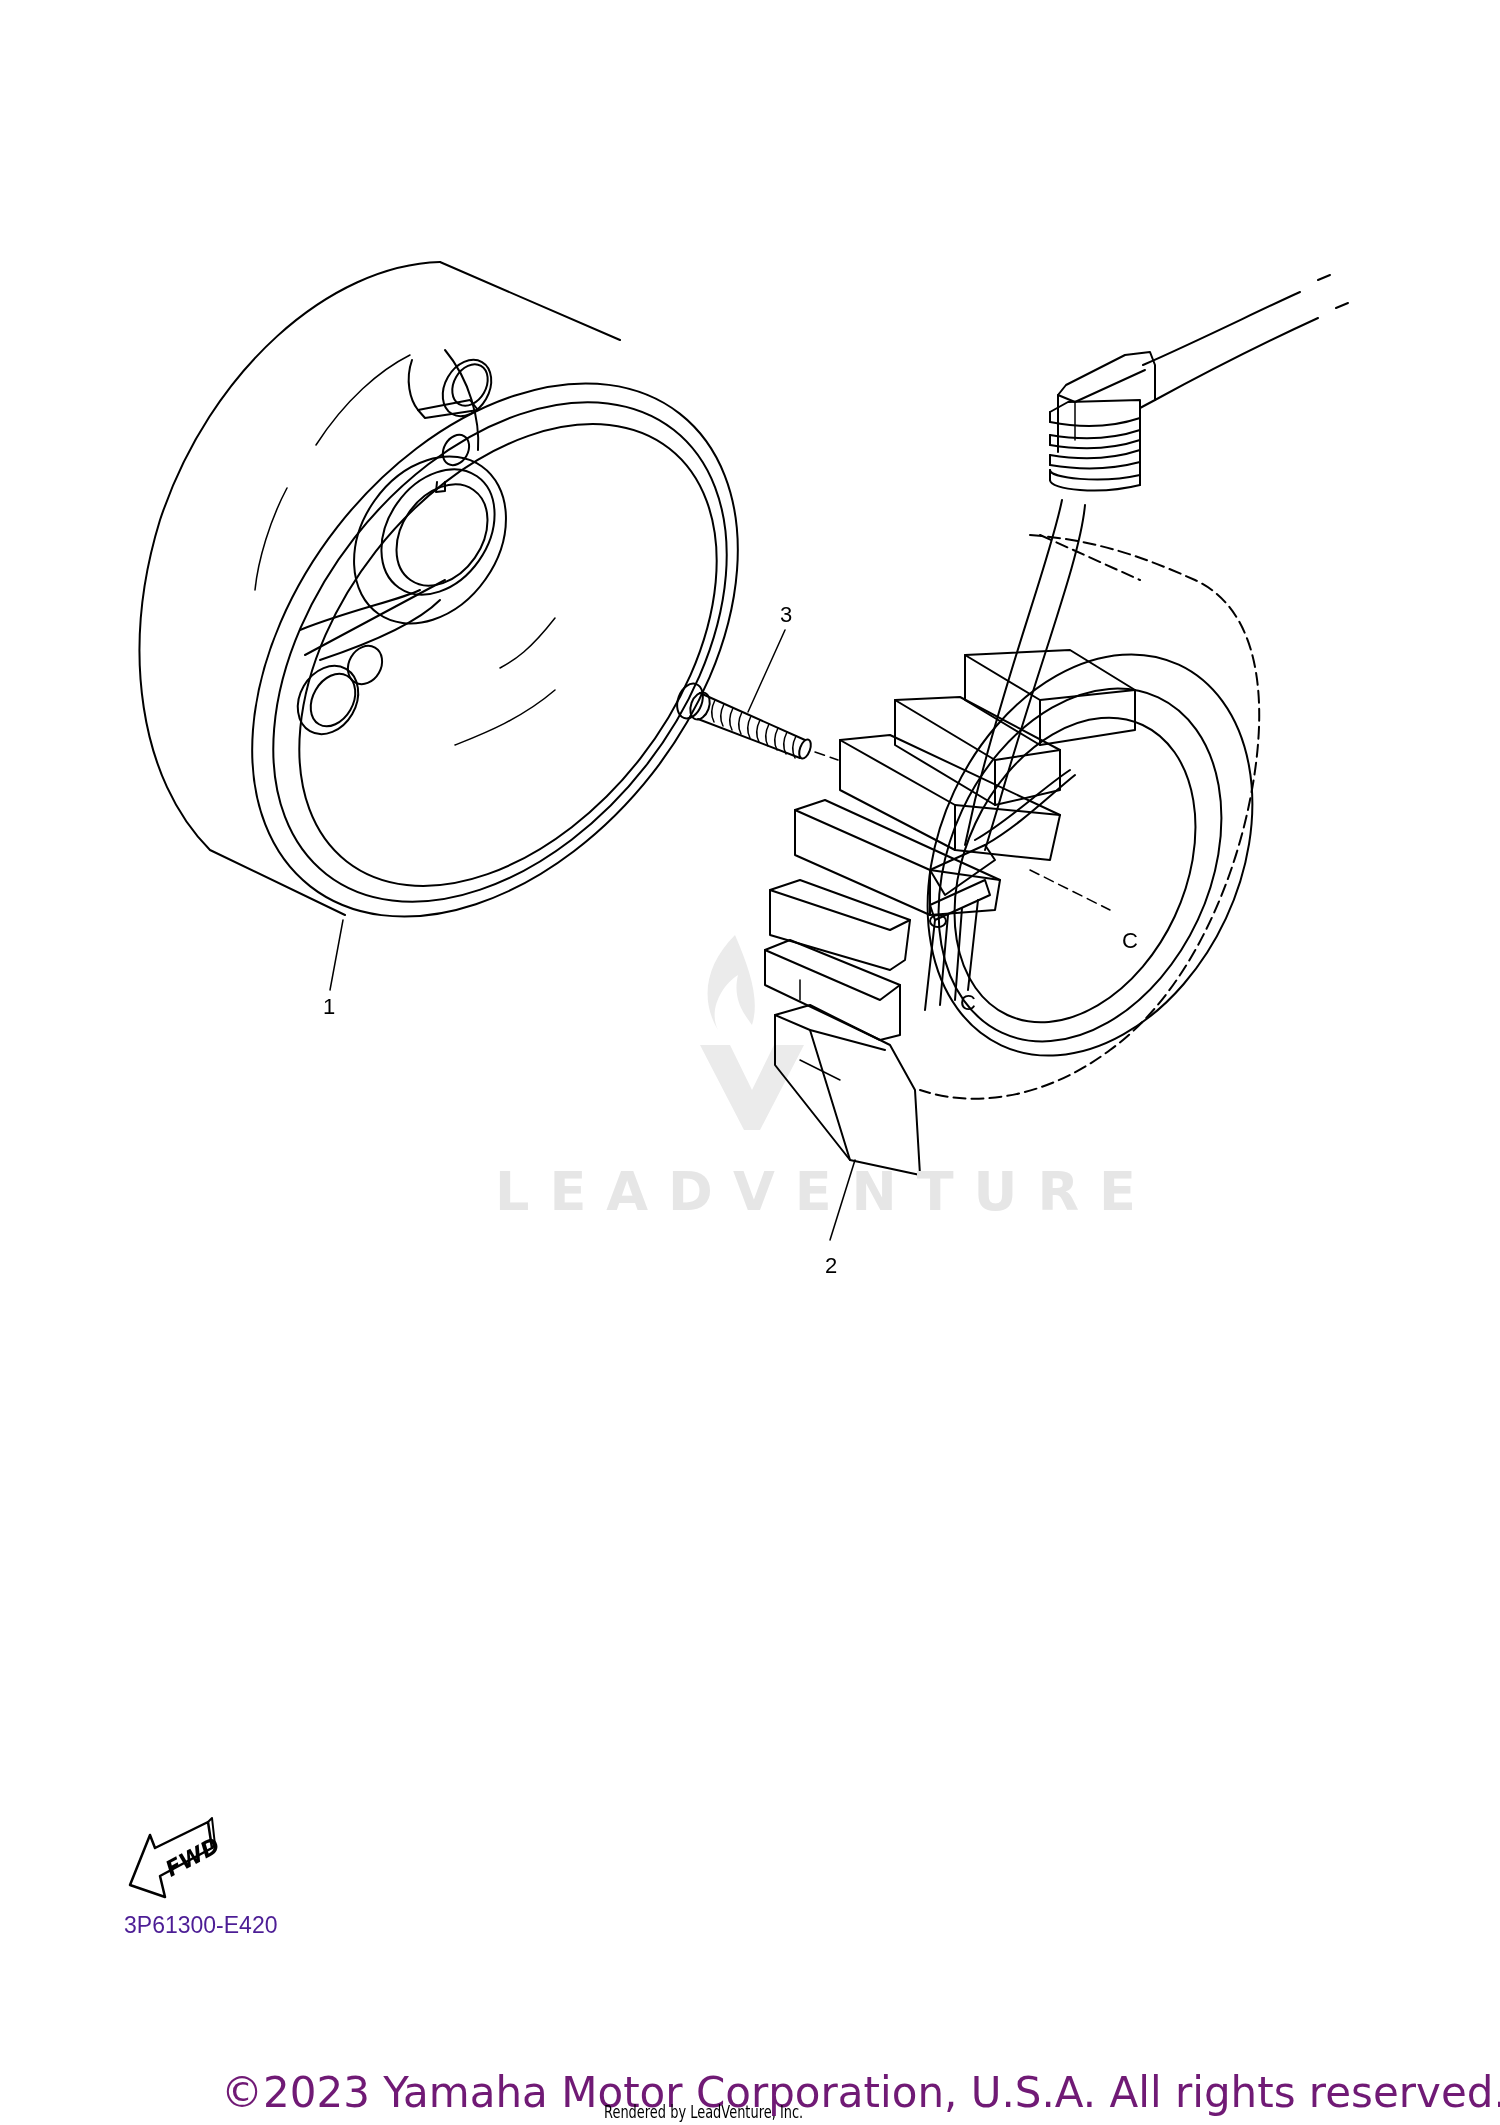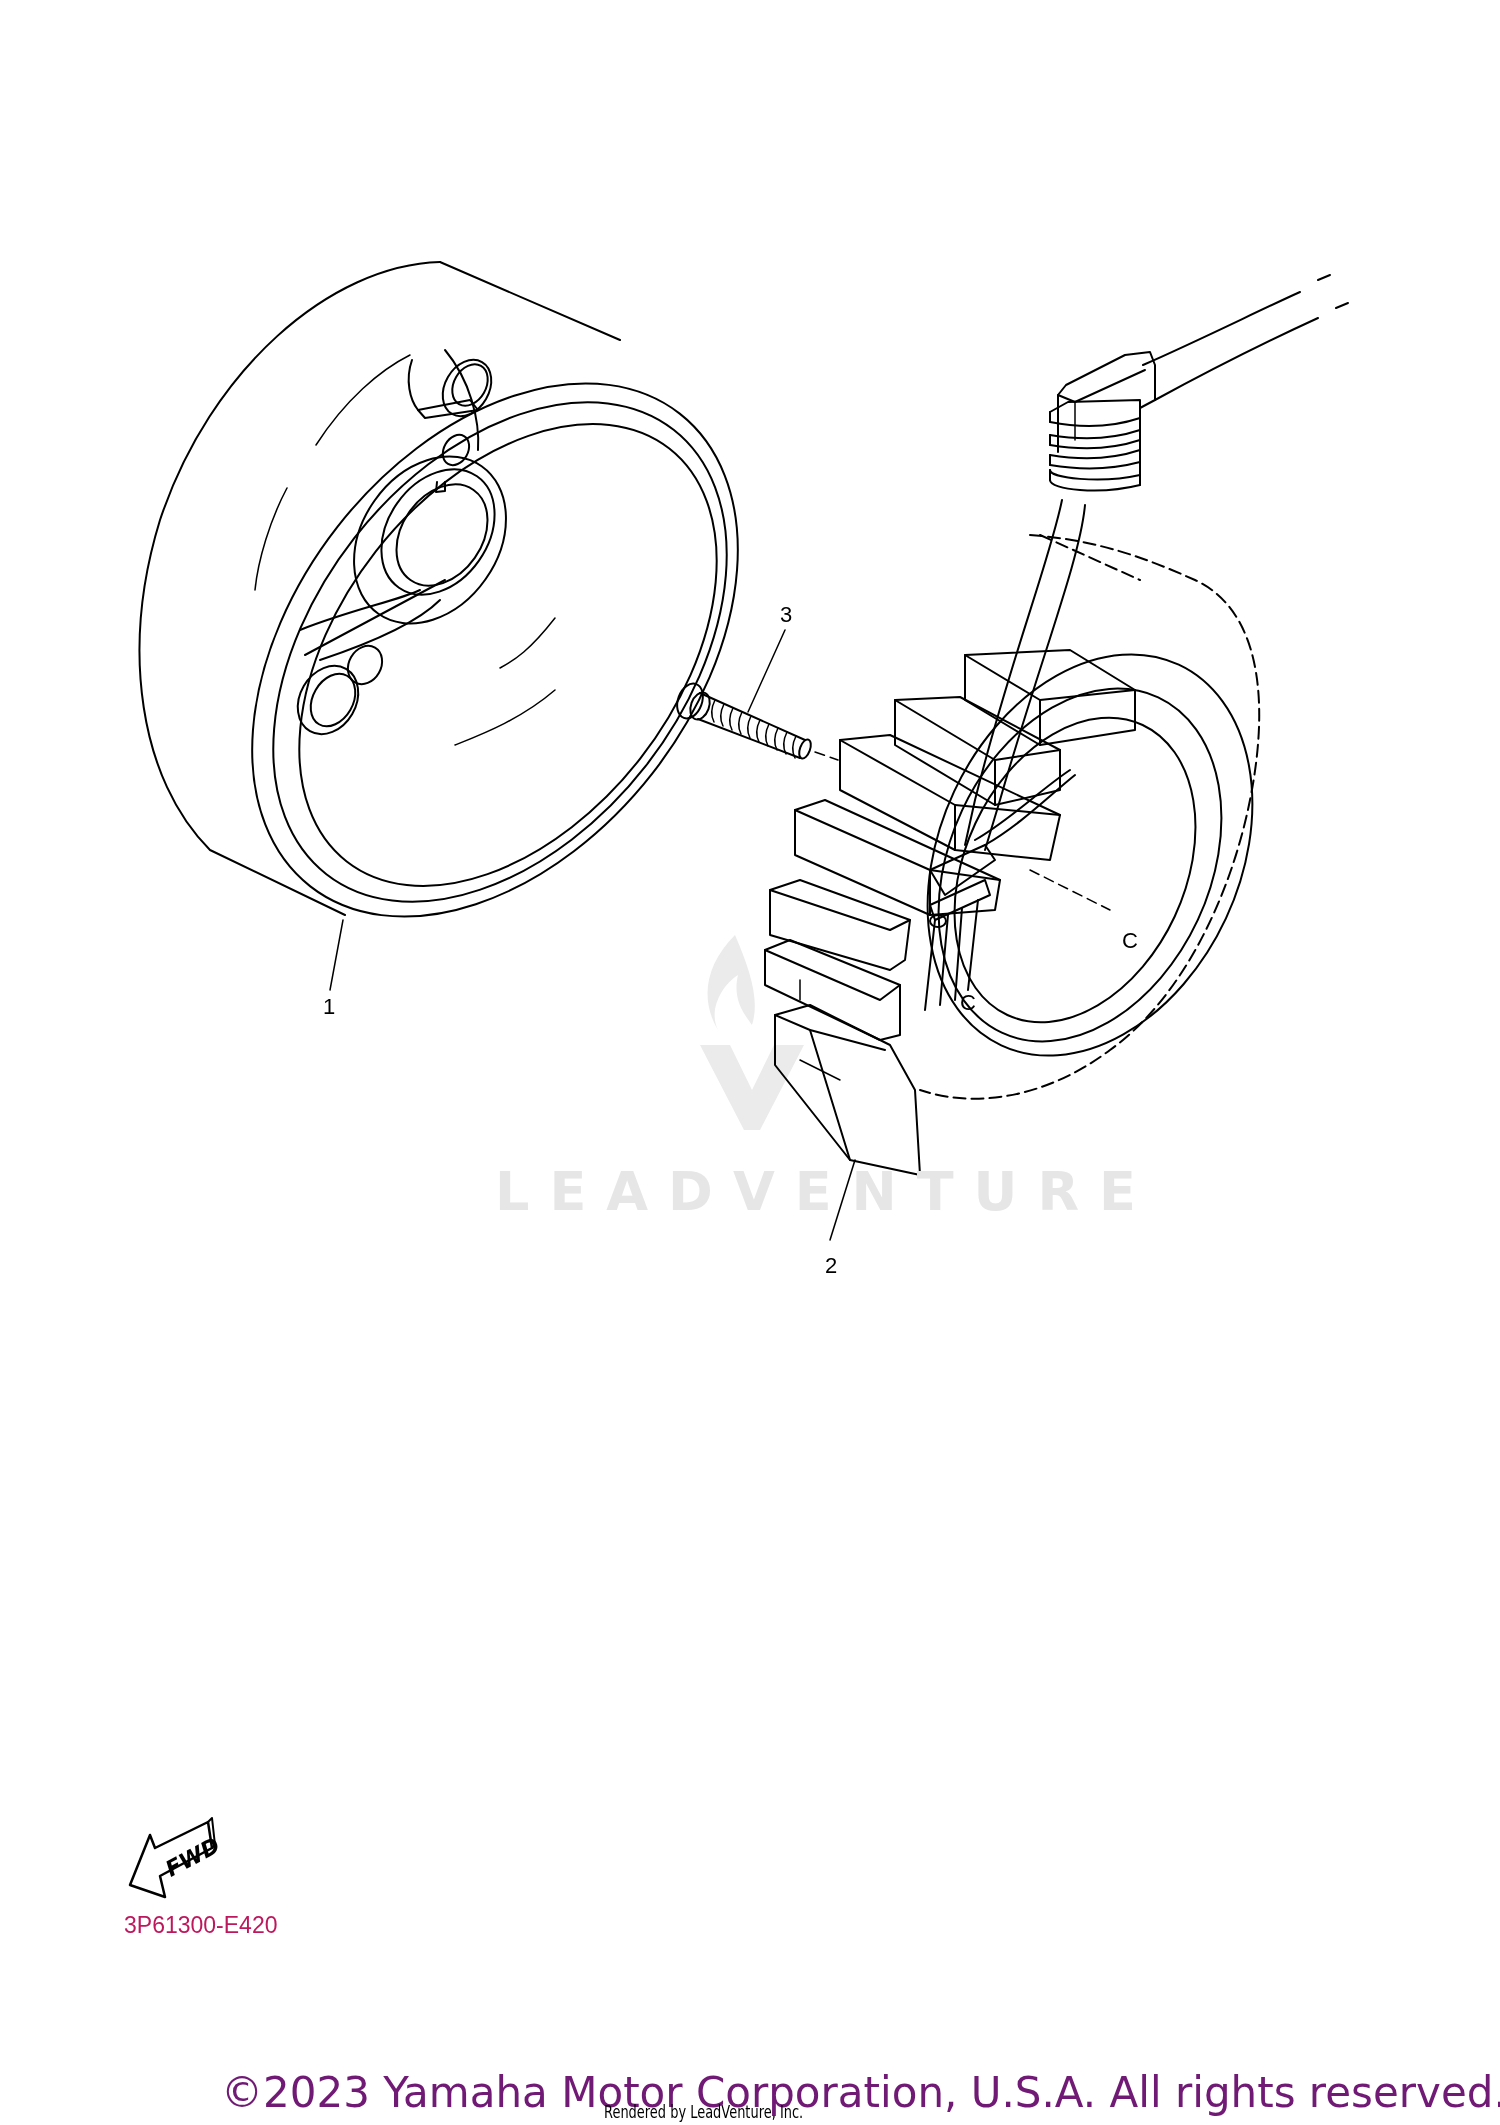--- a/index.html
+++ b/index.html
@@ -1,20 +1,20 @@
 <!DOCTYPE html>
 <html><head>
   <meta charset="utf-8">
   <style>
     html, body { margin: 0; padding: 0; background: #ffffff; }
     body { width: 1500px; height: 2125px; position: relative; overflow: hidden; font-family: "Liberation Sans", sans-serif; color: #000; }
     #diagram { position: absolute; left: 0; top: 0; width: 1500px; height: 2125px; }
     .callout { position: absolute; font-family: "Liberation Sans", sans-serif; font-size: 22px; color: #000; line-height: 1; }
     .watermark-text { position: absolute; left: 495px; top: 1160px; font-family: "DejaVu Sans", sans-serif; font-size: 54px; letter-spacing: 20px; color: #e6e6e6; font-weight: bold; }
-    .diagram-code { position: absolute; left: 124px; top: 1912px; font-family: "Liberation Sans", sans-serif; font-size: 23px; color: #be185d; }
+    .diagram-code { position: absolute; left: 124px; top: 1912px; font-family: "Liberation Sans", sans-serif; font-size: 23px; color: #4c1d95; }
     .copyright { position: absolute; left: 185px; top: 2068px; font-family: "DejaVu Sans", sans-serif; font-size: 42px; color: #701a75; white-space: nowrap; margin-left: 36px; }
     .rendered-by { position: absolute; left: 604px; top: 2101px; font-family: "DejaVu Sans", sans-serif; font-size: 18px; color: #000; white-space: nowrap; transform: scaleX(0.72); transform-origin: left top; }
     .fwd-label { font-family: "DejaVu Sans", sans-serif; font-weight: bold; font-style: italic; }
   </style>
 </head>
 <body>
 
 <div id="diagram">
   <svg width="1500" height="2125" viewBox="0 0 1500 2125" xmlns="http://www.w3.org/2000/svg" fill="none" stroke="#000" stroke-width="2" stroke-linecap="round" stroke-linejoin="round">
 

